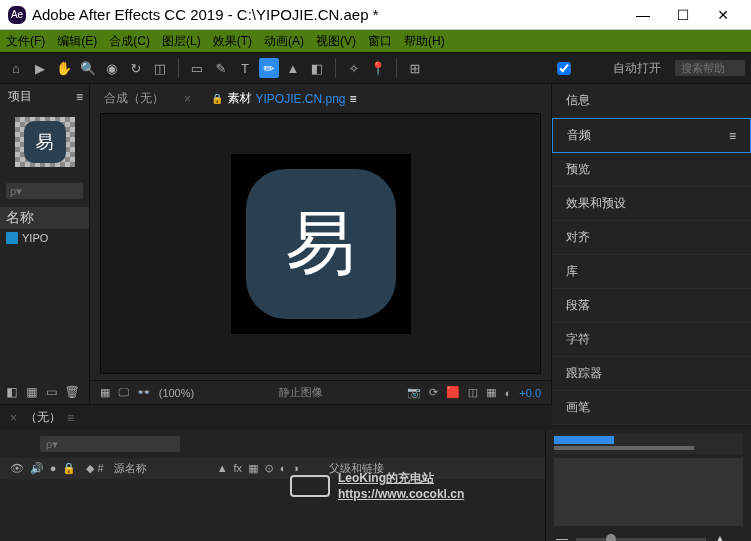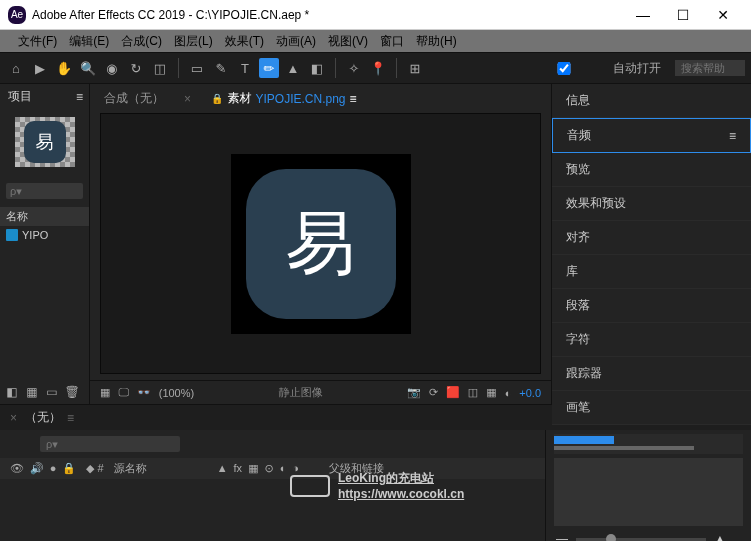--- a/index.html
+++ b/index.html
@@ -1,37 +1,37 @@
 <!DOCTYPE html>
 <html><head>
 <meta charset="utf-8">
 <style>
 * { margin: 0; padding: 0; box-sizing: border-box; font-family: "Microsoft YaHei", sans-serif; }
 body { width: 751px; height: 541px; background: #1e1e1e; color: #ccc; font-size: 12px; overflow: hidden; }
 .titlebar { height: 30px; background: #fff; color: #000; display: flex; align-items: center; padding: 0 8px; border-bottom: 1px solid #ccc; }
 .titlebar .icon { width: 18px; height: 18px; background: #1e0a3c; color: #fff; border-radius: 7px; display: flex; align-items: center; justify-content: center; font-size: 10px; margin-right: 6px; }
-.titlebar .title { flex: 1; font-size: 12px; }
+.titlebar .title { flex: 1; font-size: 15px; }
 .titlebar .wbtn { width: 40px; height: 30px; display: flex; align-items: center; justify-content: center; font-size: 14px; cursor: pointer; }
-.menubar { height: 22px; background: #737373; color: #000; display: flex; align-items: center; padding: 0 12px; font-size: 12px; }
+.menubar { height: 22px; background: #4d7c0f; color: #000; display: flex; align-items: center; padding: 0 0; font-size: 12px; }
 .menubar span { padding: 2px 6px; cursor: pointer; }
 .toolbar { height: 32px; background: #1e1e1e; border-top: 1px solid #111; border-bottom: 1px solid #111; display: flex; align-items: center; padding: 0 6px; gap: 4px; }
 .tool-icon { width: 20px; height: 20px; display: flex; align-items: center; justify-content: center; color: #aaa; cursor: pointer; font-size: 13px; }
 .tool-icon.active { background: #2d8ceb; color: #fff; border-radius: 2px; }
 .divider { width: 1px; height: 20px; background: #444; margin: 0 4px; }
 .search-box { margin-left: auto; display: flex; align-items: center; gap: 14px; color: #aaa; }
 .search-box input { background: #383838; border: none; color: #888; padding: 2px 6px; font-size: 11px; width: 70px; }
 .main { display: flex; height: 320px; }
 .project-panel { width: 90px; background: #232323; border-right: 1px solid #111; display: flex; flex-direction: column; justify-content: space-between; }
 .panel-header { padding: 4px 8px; font-size: 12px; color: #ccc; display: flex; align-items: center; justify-content: space-between; }
 .panel-header .menu { letter-spacing: -2px; }
 .thumb { width: 60px; height: 50px; margin: 8px auto; background: repeating-conic-gradient(#bbb 0 25%, #888 0 50%) 0/10px 10px; display: flex; align-items: center; justify-content: center; }
 .thumb-inner { width: 42px; height: 42px; background: #2a3f50; border-radius: 10px; color: #fff; display: flex; align-items: center; justify-content: center; font-size: 18px; }
 .proj-search { margin: 8px 6px; }
 .proj-search input { width: 100%; background: #383838; border: none; color: #888; padding: 2px 4px; font-size: 11px; border-radius: 2px; }
-.name-header { background: #333; padding: 2px 6px; font-size: 11px; border-bottom: 1px solid #222; }
+.name-header { background: #333; padding: 2px 6px; font-size: 14px; border-bottom: 1px solid #222; }
 .proj-item { display: flex; align-items: center; padding: 2px 6px; gap: 4px; font-size: 11px; }
 .proj-item .ficon { width: 12px; height: 12px; background: #1a8cc9; border-radius: 1px; }
 .proj-footer { margin-top: auto; display: flex; padding: 4px; gap: 4px; }
 .proj-footer span { width: 16px; height: 16px; display: flex; align-items: center; justify-content: center; color: #aaa; cursor: pointer; }
 .center-panel { flex: 1; background: #232323; display: flex; flex-direction: column; }
 .center-tabs { display: flex; align-items: center; padding: 4px 10px; gap: 16px; font-size: 12px; }
 .tab { color: #999; cursor: pointer; padding: 2px 4px; }
 .tab.active { color: #fff; display: flex; align-items: center; gap: 4px; }
 .tab.active .lock { font-size: 10px; }
 .tab-filename { color: #2d8ceb; }

